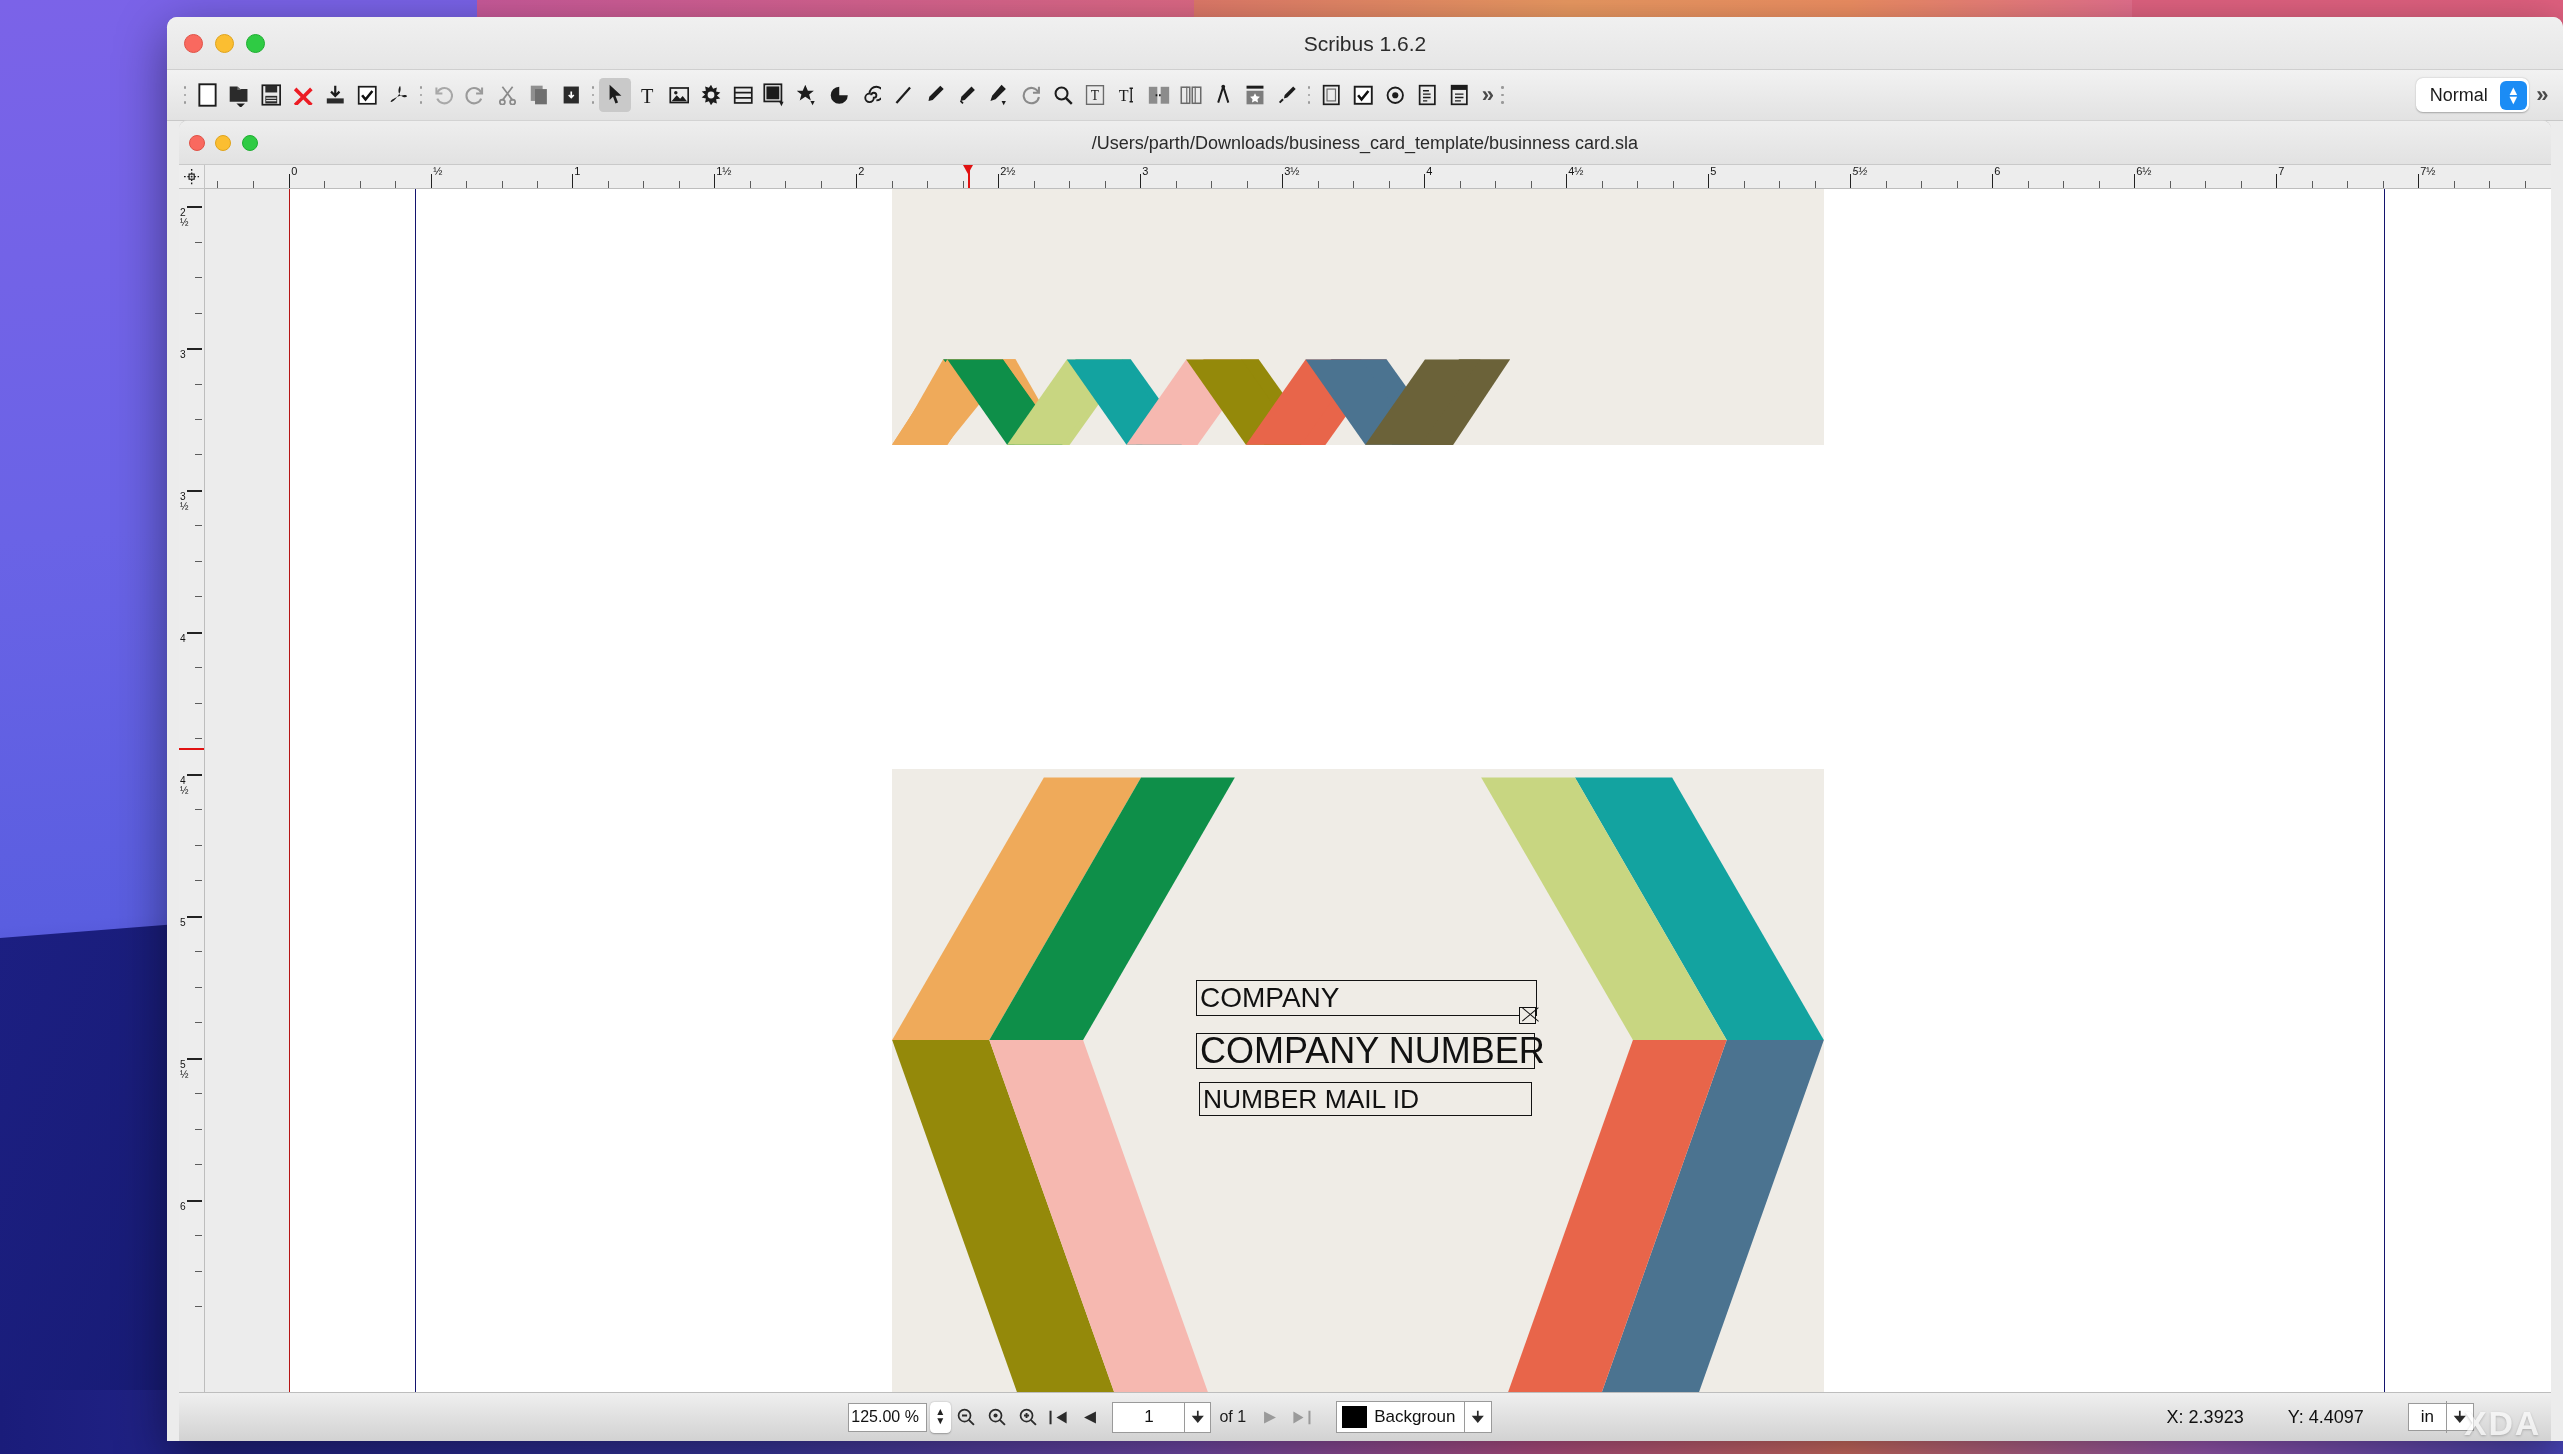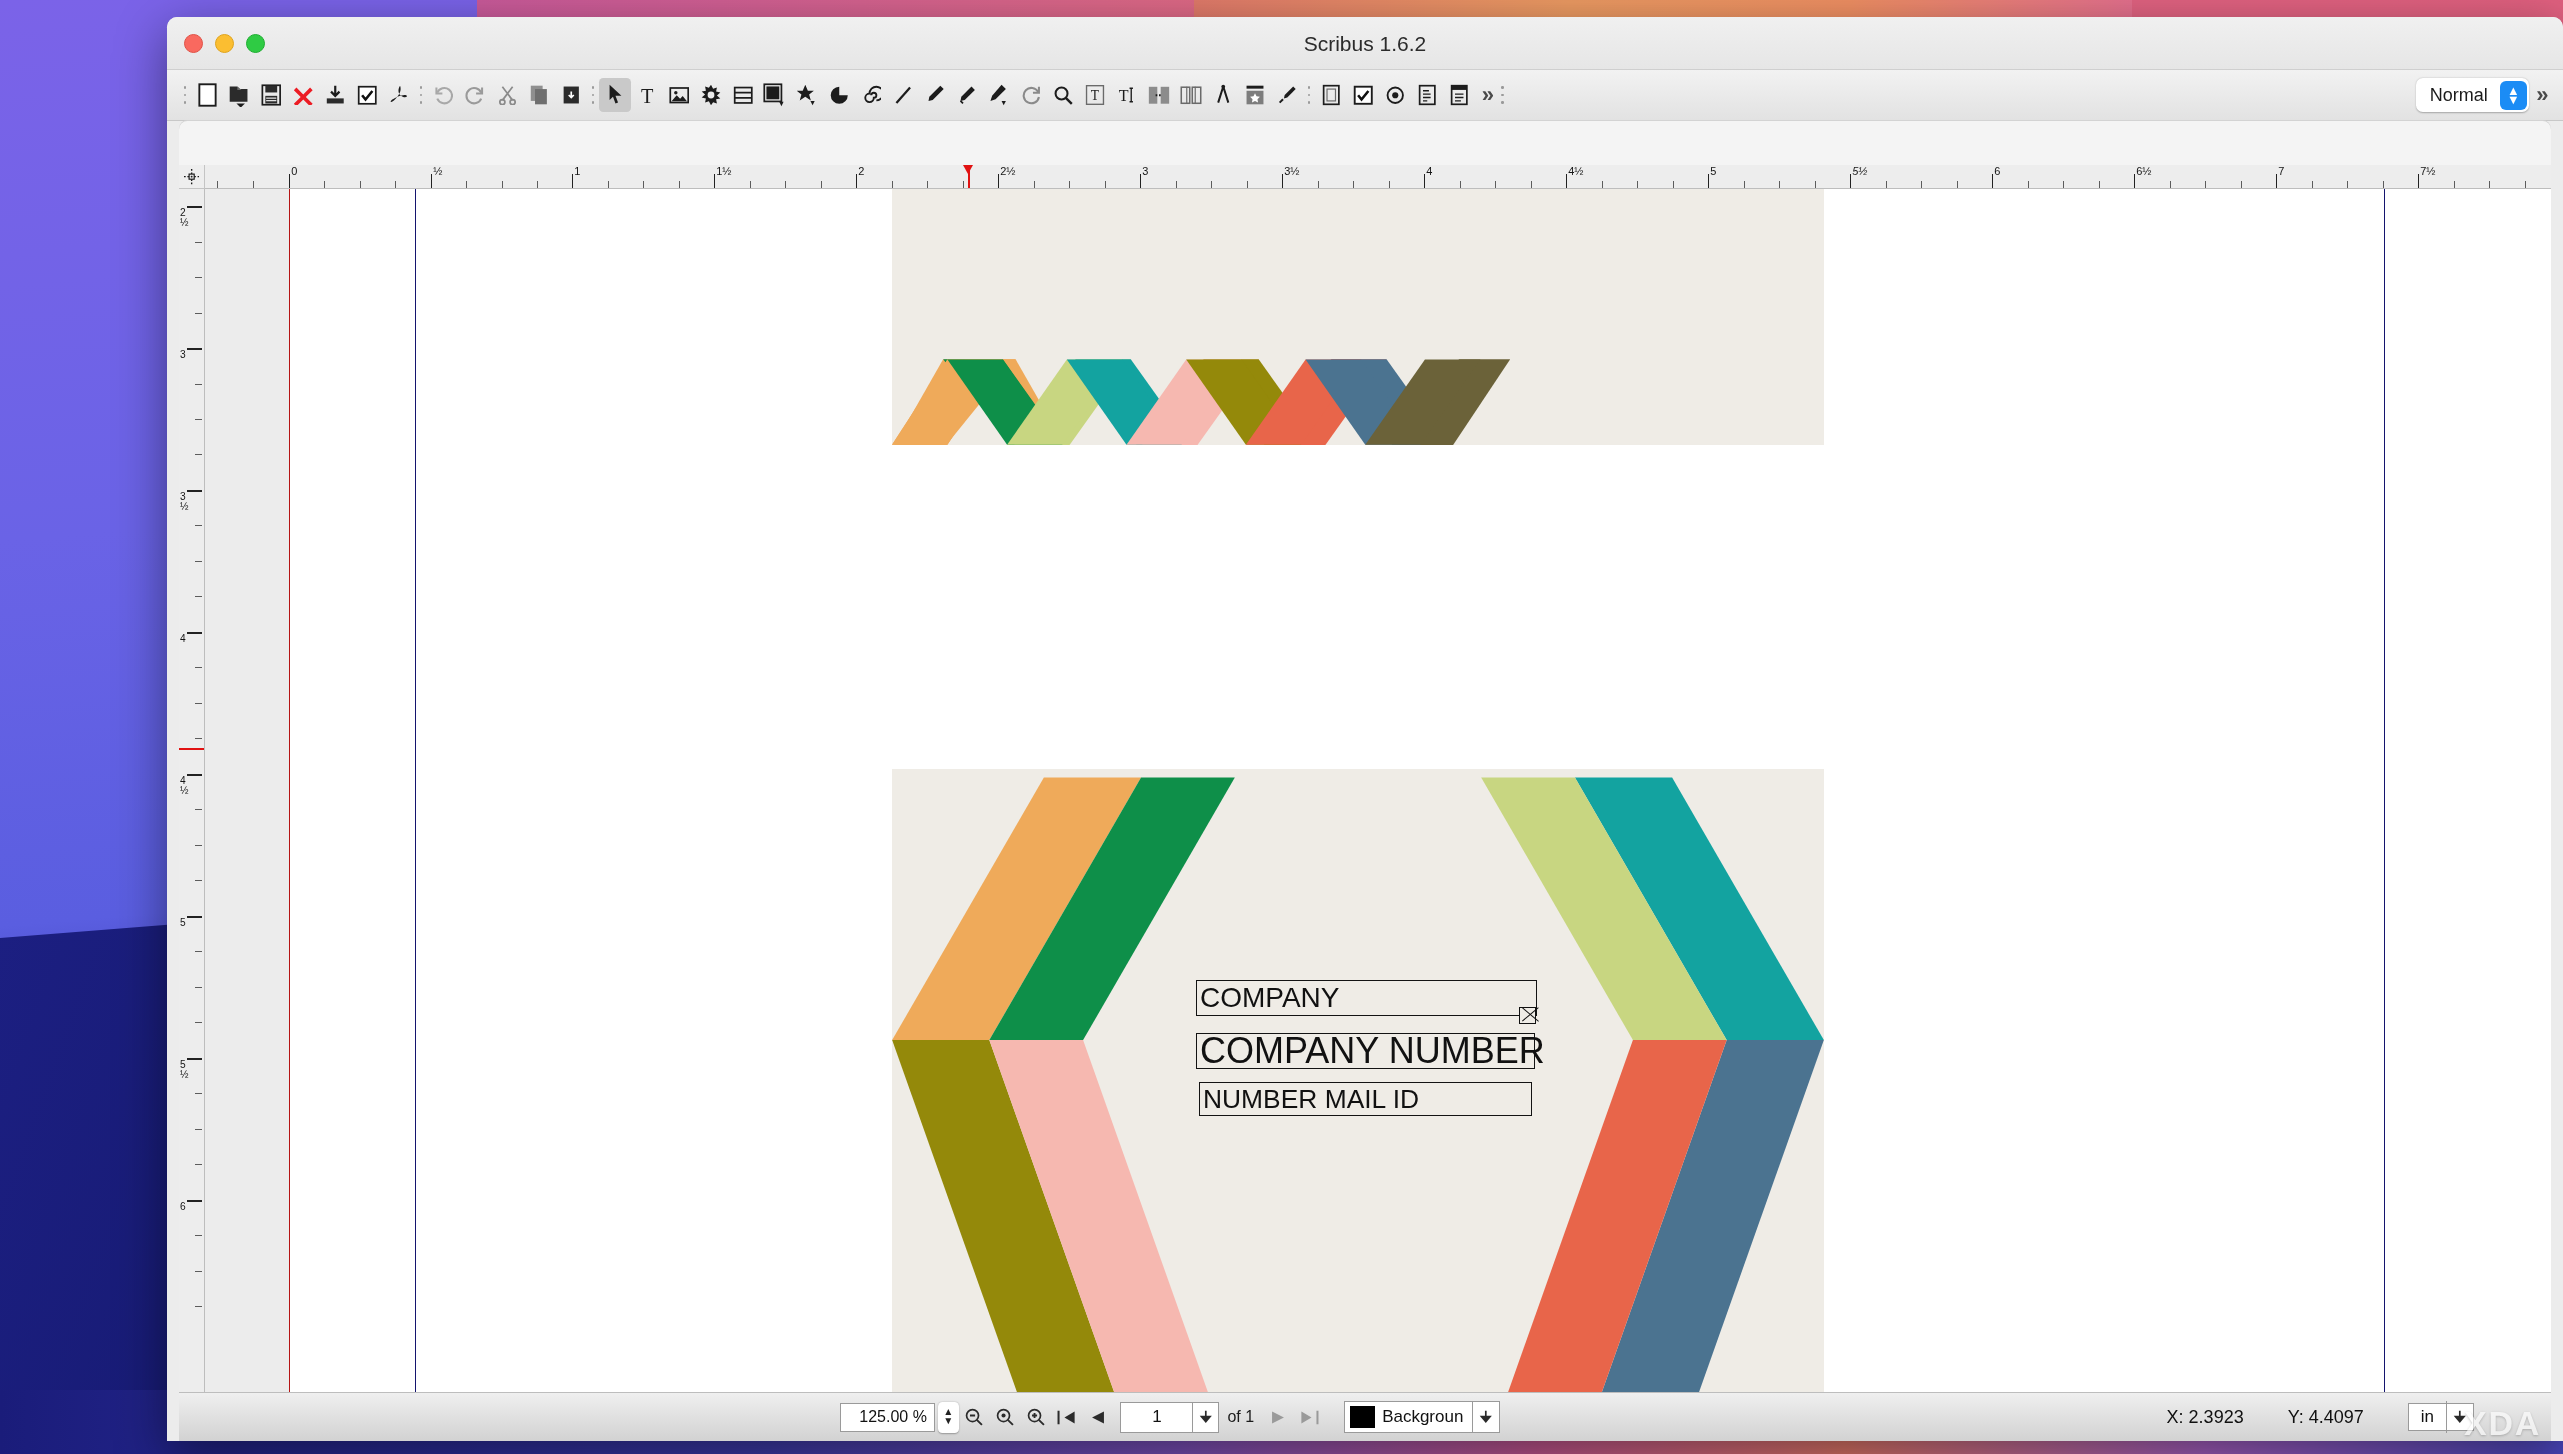--- a/index.html
+++ b/index.html
@@ -149,21 +149,21 @@
   
   .statusbar {
     position:absolute; left:0; right:0; bottom:0; height:49px;
     background:linear-gradient(180deg,#efefef 0%,#d2d2d2 100%);
     border-top:0.9px solid #bdbdbd; display:flex; align-items:center;
   }
   .sb-left { flex:1 1 auto; }
   .sb-center { display:flex; align-items:center; gap:0px; }
   .sb-right { flex:1 1 auto; display:flex; align-items:center; justify-content:flex-end;
               padding-right:77px; gap:44px;margin-left:6px; }
-  .zoom-field { width:95px; height:29px; background:#fff; border:0.9px solid #9a9a9a;
+  .zoom-field { width:79px; height:29px; background:#fff; border:0.9px solid #9a9a9a;
                 display:flex; align-items:center; justify-content:flex-end; padding-right:6.8px;
                 font-size:16px; color:#111; }
   .stepper { width:20.5px; height:31px; background:#fff; border-radius:4.3px;
              box-shadow:0 0.9px 1.7px rgba(0,0,0,.3); margin-left:3.4px;
              display:flex; flex-direction:column; align-items:center; justify-content:center;
              font-size:10.2px; line-height:.85; color:#222; }
   .sb-icon { width:31px; height:31px; display:flex; align-items:center; justify-content:center; }
   .page-field { width:73px; height:31px; background:#fff; border:0.9px solid #9a9a9a;
                 display:flex; align-items:center; justify-content:center; font-size:17px; color:#111;
                 margin-left:6.8px; }
@@ -486,20 +486,28 @@
     <div class="tb-spacer"></div>
 
     <div class="mode-select">
       <span class="lbl">Normal</span>
       <span class="mode-stepper">▲<br>▼</span>
     </div>
     <div class="chev">»</div>
   </div>
 
   <div class="docwin">
+    <div class="doc-title">
+      <div class="traffic">
+        <span class="tl red"></span>
+        <span class="tl yellow"></span>
+        <span class="tl green"></span>
+      </div>
+      <div class="doc-path">/Users/parth/Downloads/business_card_template/businness card.sla</div>
+    </div>
 
     <div class="doc-body">
       <div class="corner-box">
         <svg class="cross" viewBox="0 0 18 18">
           <path d="M0 9h18M9 0v18" stroke="#1c1c1c" stroke-width="1.6" stroke-dasharray="2 2"></path>
           <rect x="6" y="6" width="6" height="6" fill="none" stroke="#1c1c1c" stroke-width="1.4"></rect>
         </svg>
       </div>
 
       <div class="hruler" id="hruler">

